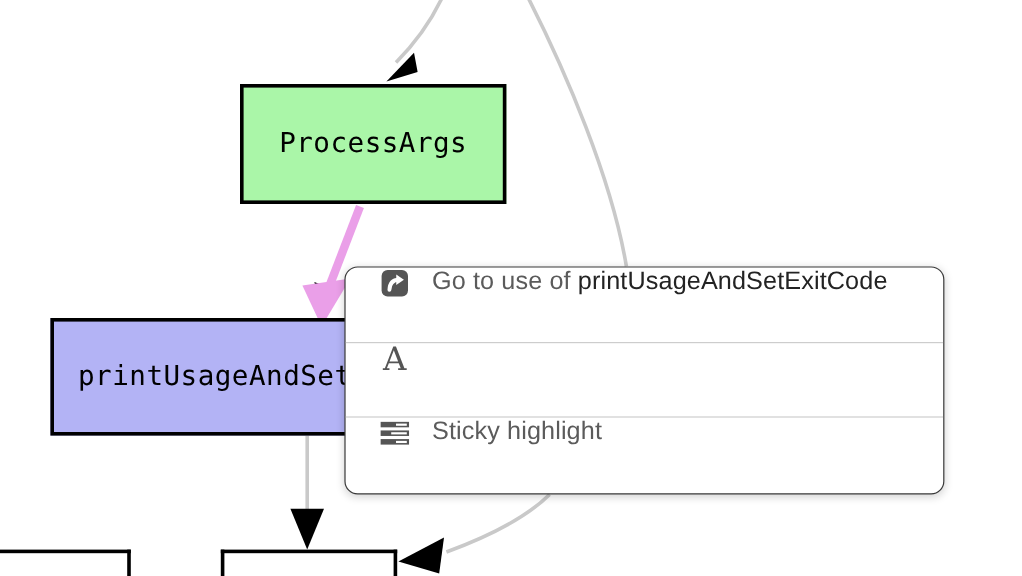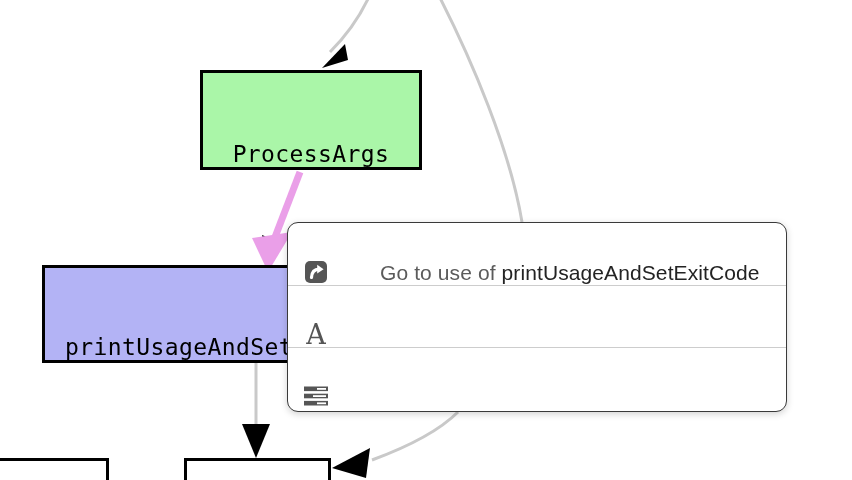--- a/index.html
+++ b/index.html
@@ -24,21 +24,21 @@
     width: 852px;
     height: 480px;
   }
 
   
   .node {
     position: absolute;
     box-sizing: border-box;
     border: 3px solid #000000;
     display: flex;
-    align-items: flex-end;
+    align-items: center;
     justify-content: center;
     font-family: "DejaVu Sans Mono", "Liberation Mono", monospace;
     font-size: 23px;
     color: #000000;
     white-space: nowrap;
     letter-spacing: 0.4px;
   }
   .node-green {
     left: 200px;
     top: 70px;
@@ -84,26 +84,25 @@
     box-sizing: border-box;
     background: #ffffff;
     border: 1.6px solid #3a3a3a;
     border-radius: 11px;
     box-shadow: 0 2px 7px rgba(0,0,0,0.18);
     overflow: hidden;
   }
   .menu-item {
     position: relative;
     display: flex;
-    align-items: flex-end;
+    align-items: flex-start;
     height: 62px;
-    padding-left: 15px;
+    padding-left: 28px;
     box-sizing: border-box;
     cursor: default;
-    gap: 33px;
   }
   .menu-item + .menu-item {
     border-top: 1.6px solid #cdcdcd;
   }
   .menu-icon {
     width: 26px;
     height: 26px;
     margin-right: 18px;
     flex: 0 0 26px;
     display: flex;
@@ -186,16 +185,17 @@
       <span class="menu-icon">
         <svg width="24" height="20" viewBox="0 0 24 20" xmlns="http://www.w3.org/2000/svg">
           <rect x="0" y="0.5" width="24" height="4.6" fill="#555555"></rect>
           <rect x="13" y="2" width="9" height="1.8" fill="#ffffff"></rect>
           <rect x="0" y="7.7" width="24" height="4.6" fill="#555555"></rect>
           <rect x="9" y="9.2" width="13" height="1.8" fill="#ffffff"></rect>
           <rect x="0" y="14.9" width="24" height="4.6" fill="#555555"></rect>
           <rect x="13" y="16.4" width="9" height="1.8" fill="#ffffff"></rect>
         </svg>
       </span>
+      <span class="menu-label"><span>Sticky highlight</span></span>
     </div>
 
   </div>
 </div>
 
 </body></html>

